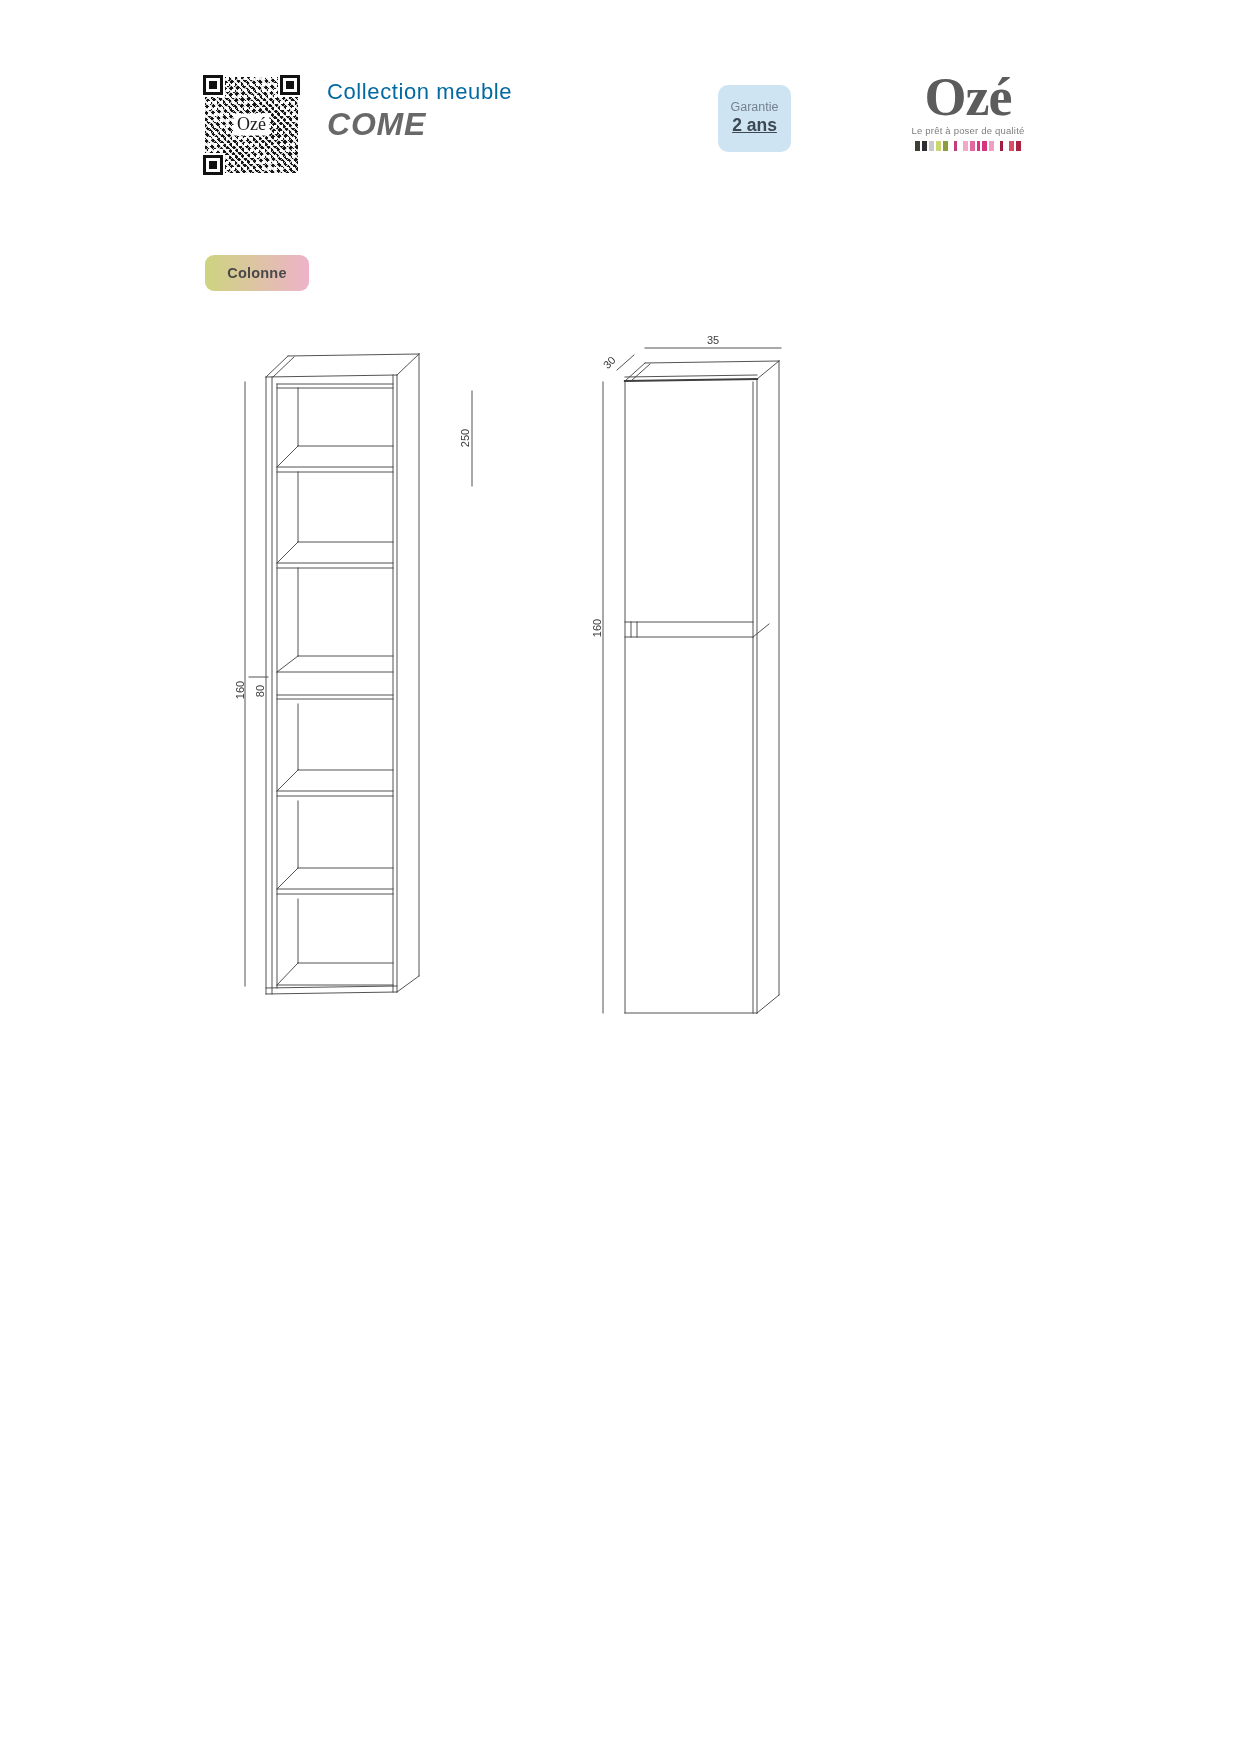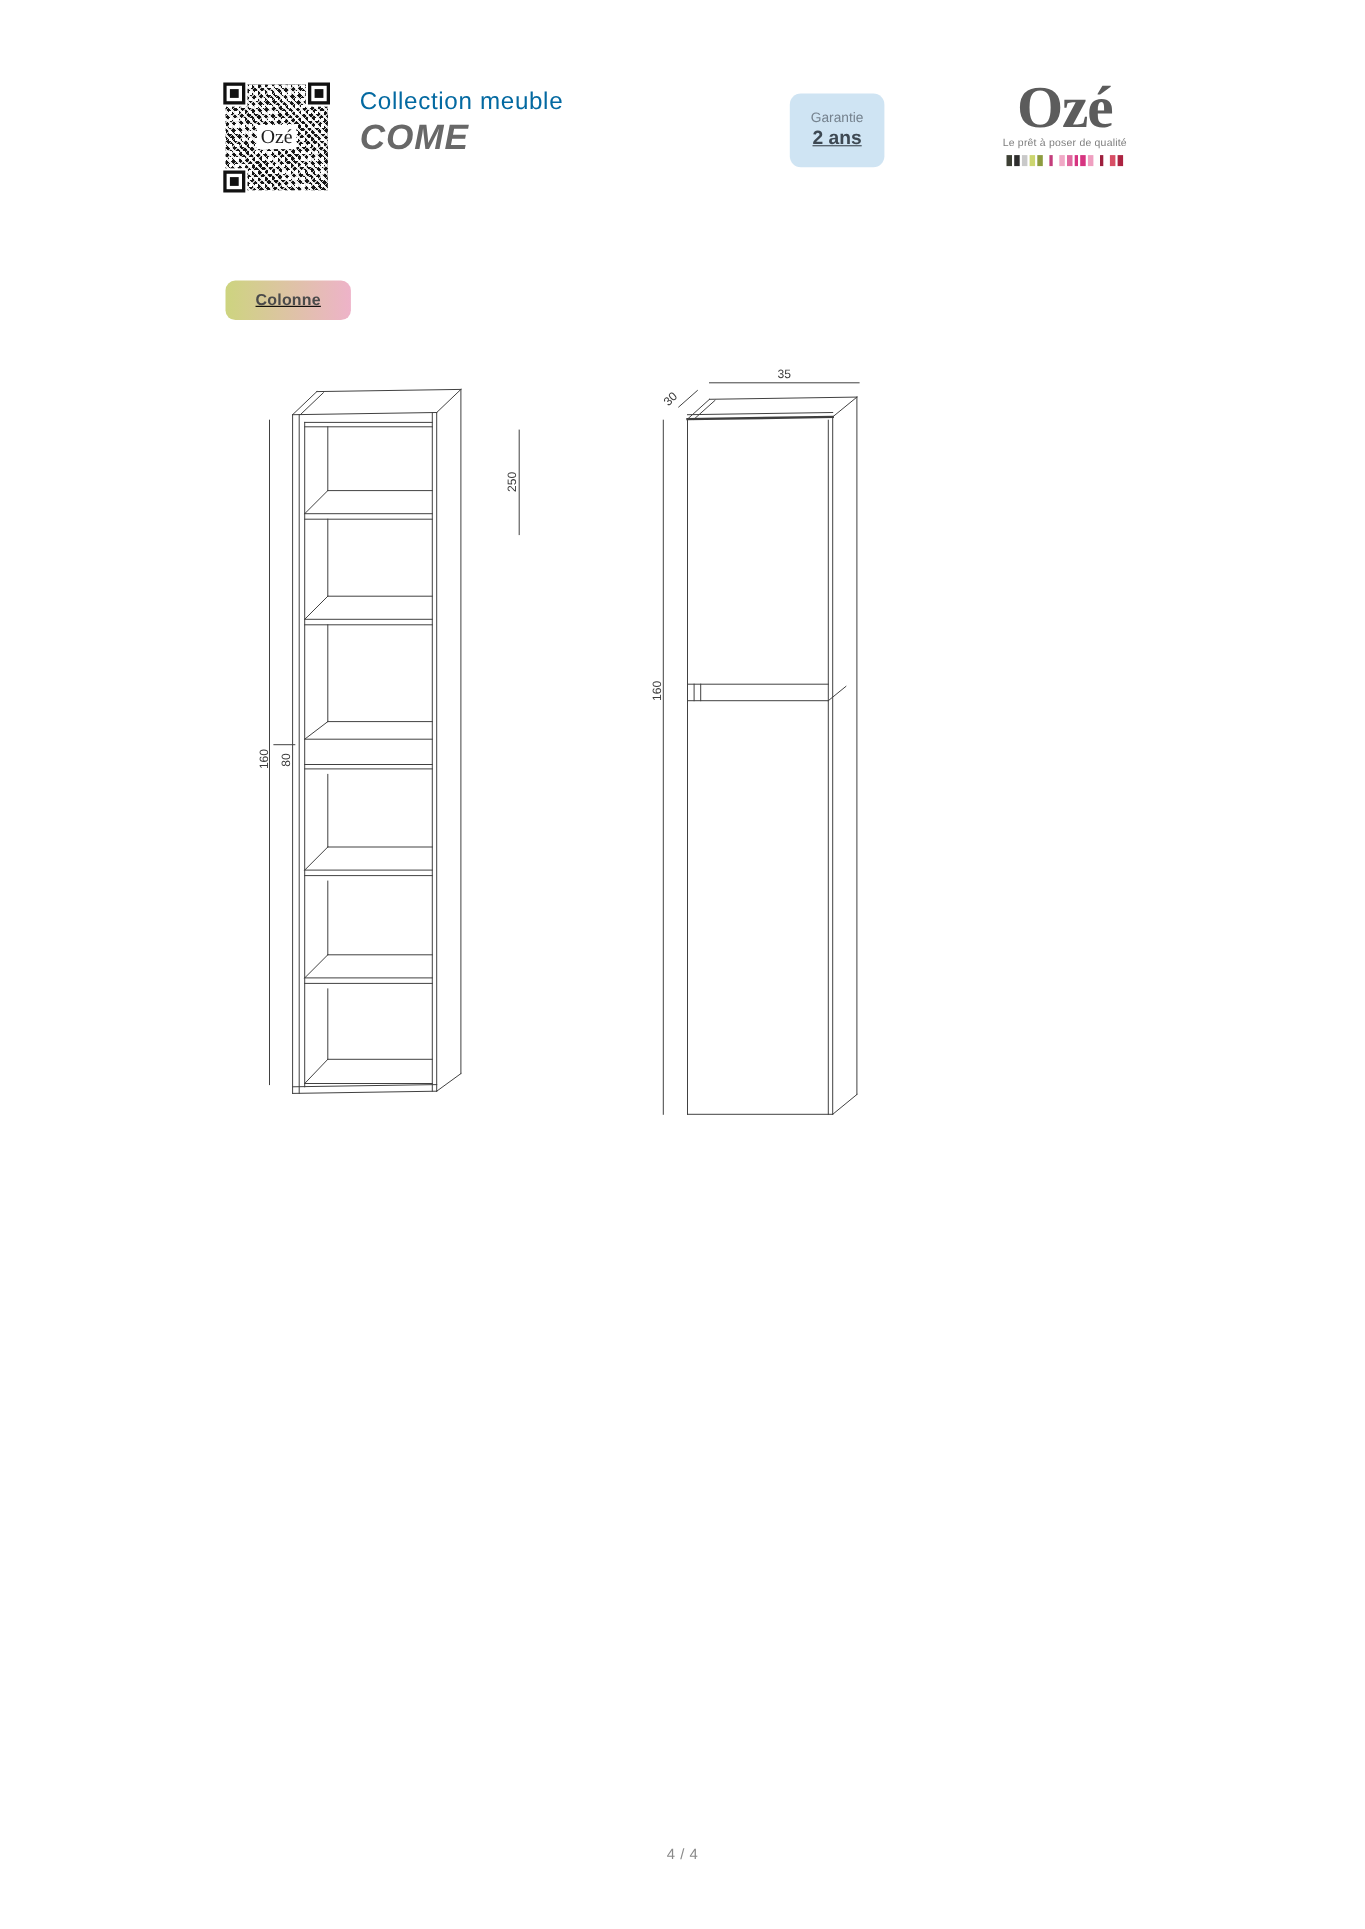--- a/index.html
+++ b/index.html
@@ -33,42 +33,41 @@
     font-family:"Liberation Serif", serif;font-size:18px;color:#1d1d1d;
   }
 
   
   .title-block{position:absolute;left:327px;top:80px;}
   .collection-label{font-size:22px;font-weight:400;color:#0369a1;letter-spacing:.6px;line-height:1.1;}
   .collection-name{font-size:32px;font-weight:700;color:#686868;letter-spacing:.8px;line-height:1.15;margin-top:2px;font-style:italic;}
 
   
   .warranty{
-    position:absolute;left:718px;top:85px;width:86px;height:67px;
+    position:absolute;left:718px;top:85px;width:73px;height:67px;
     background:#cfe4f3;border-radius:10px;
     display:flex;flex-direction:column;align-items:center;justify-content:center;
   }
   .warranty-title{font-size:12.5px;color:#75828e;line-height:1.2;}
   .warranty-duration{font-size:17.5px;font-weight:700;color:#3d4852;line-height:1.25;text-decoration:underline;}
 
   
   .brand{position:absolute;left:893px;top:70px;width:150px;text-align:center;}
   .brand-name{
     font-family:"Liberation Serif", serif;font-weight:600;
     font-size:54px;line-height:1.0;color:#5c5c5c;letter-spacing:-1px;
   }
   .brand-tagline{font-size:9.5px;color:#7d7d7d;letter-spacing:.2px;margin-top:1px;white-space:nowrap;}
   .brand-palette{margin-top:5px;height:10px;display:flex;justify-content:center;align-items:stretch;}
 
   
   .section-chip{
-    position:absolute;left:205px;top:255px;width:114px;height:33px;
+    position:absolute;left:205px;top:255px;width:104px;height:33px;
     border-radius:9px;padding:18px;box-sizing:border-box;
     background:linear-gradient(90deg,#cdd47f,#eeb3c9);
-    text-decoration:underline;
   }
   .section-chip-inner{
     width:100%;height:100%;background:#fff;border-radius:8px;
     display:flex;align-items:center;justify-content:center;
     font-size:14.5px;font-weight:600;color:#4a4a4a;letter-spacing:.2px;
   }
 
   
   .drawing-svg{position:absolute;left:200px;top:300px;}
   .drawing-svg text{font-family:"Liberation Sans", sans-serif;font-size:11px;fill:#3c3c3c;}
@@ -230,15 +229,14 @@
         <text x="240" y="694" text-anchor="middle" transform="rotate(-90 240 690)">160</text>
         <text x="261" y="694" text-anchor="middle" transform="rotate(-90 261 691)">80</text>
         <text x="466" y="441" text-anchor="middle" transform="rotate(-90 466 438)">250</text>
         <text x="598" y="631" text-anchor="middle" transform="rotate(-90 598 628)">160</text>
         <text x="713" y="344" text-anchor="middle">35</text>
         <text x="610" y="366" text-anchor="middle" transform="rotate(-45 610 363)">30</text>
       </g>
     </g>
   </svg>
 
-  <div class="footer">4 / 4</div>
 
 </div>
 
 </body></html>

